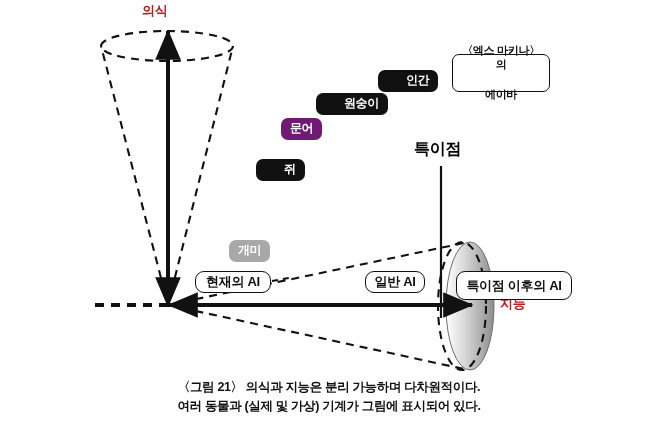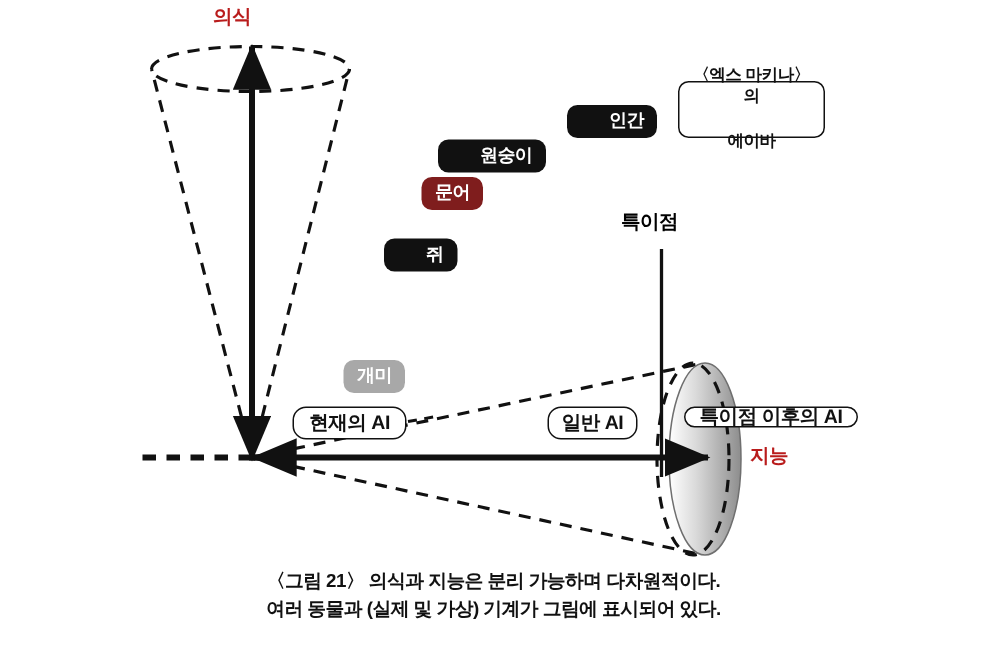--- a/index.html
+++ b/index.html
@@ -48,45 +48,45 @@
     left: 142px;
     top: 4px;
   }
   #axis-label-intelligence {
     left: 500px;
     top: 297px;
   }
   #singularity-label {
     left: 414px;
     top: 142px;
-    font-size: 13px;
+    font-size: 16px;
     font-weight: 700;
     letter-spacing: -0.3px;
     font-family: Liberation Mono, monospace;
   }
   
   .chip {
     position: absolute;
     display: flex;
     align-items: center;
     justify-content: center;
     border-radius: 7px;
     color: #ffffff;
     font-size: 12px;
     font-weight: 700;
     letter-spacing: -0.4px;
     padding: 2px 9px 3px 9px;
     box-sizing: border-box;
   }
   .chip.dark   { background: #111111; padding-left: 28px; }
-  .chip.mid    { background: #7f1d1d; }
+  .chip.mid    { background: #701a75; }
   .chip.light  { background: #a8a8a8; }
 
   #chip-human    { left: 378px; top: 70px;  }
-  #chip-monkey   { left: 292px; top: 93px;  }
+  #chip-monkey   { left: 316px; top: 93px;  }
   #chip-octopus  { left: 281px; top: 118px; }
   #chip-rat      { left: 256px; top: 159px; }
   #chip-ant      { left: 229px; top: 240px; }
 
   
   .obox {
     position: absolute;
     display: flex;
     align-items: center;
     justify-content: center;
@@ -122,21 +122,21 @@
   #box-general-ai {
     left: 365px;
     top: 271px;
     width: 60px;
     height: 22px;
   }
   #box-post-singularity-ai {
     left: 456px;
     top: 271px;
     width: 116px;
-    height: 14px;
+    height: 29px;
   }
   
   #caption {
     position: absolute;
     left: 0;
     top: 378px;
     width: 658px;
     text-align: center;
     font-size: 12.5px;
     font-weight: 600;

